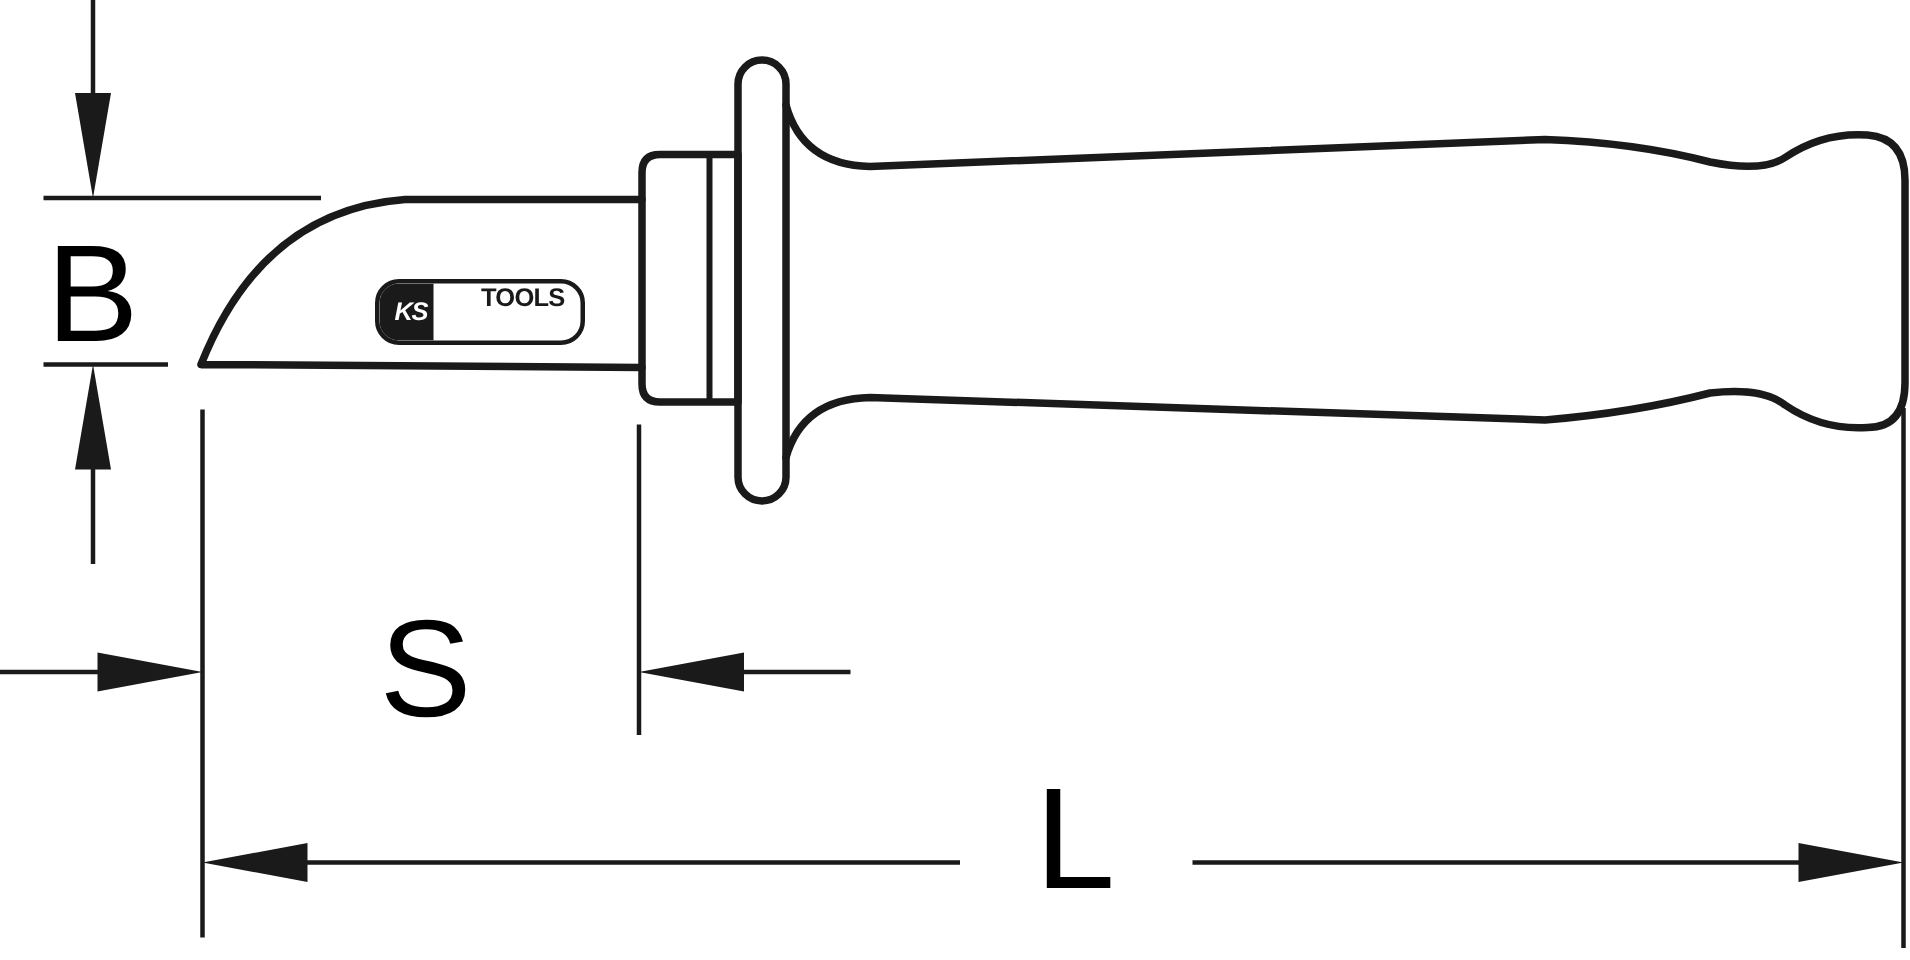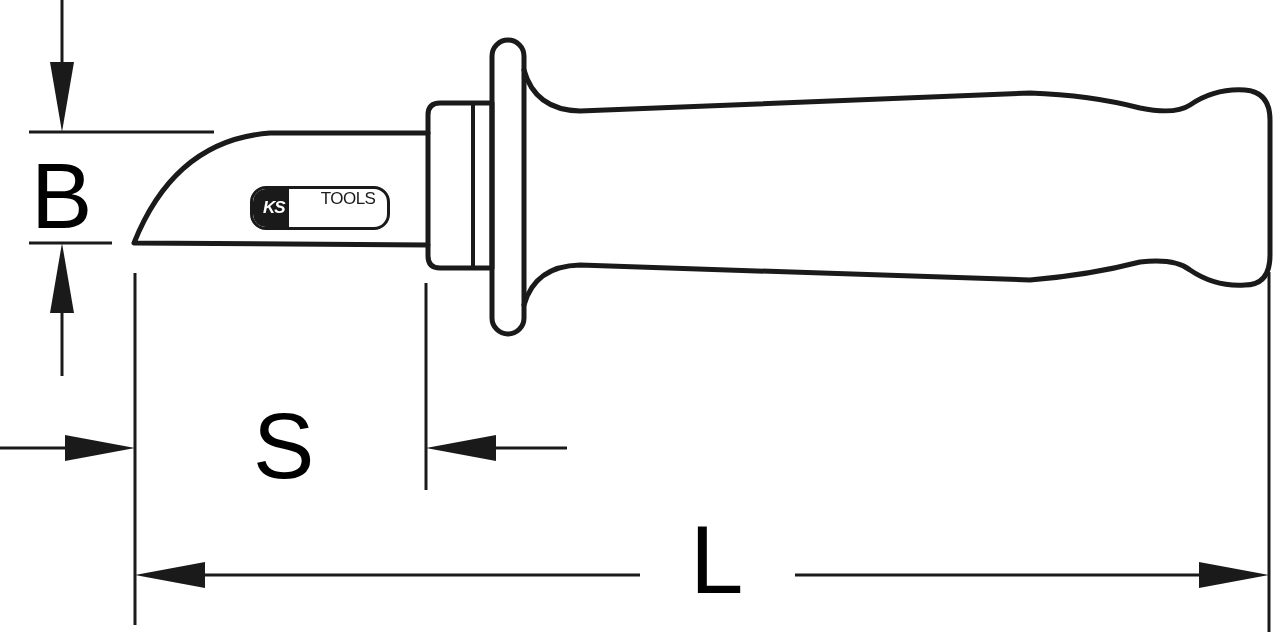--- a/index.html
+++ b/index.html
@@ -1,21 +1,21 @@
 <!DOCTYPE html>
 <html><head>
 <meta charset="utf-8">
 <style>
   html, body { margin: 0; padding: 0; background: #ffffff; }
   body { width: 1273px; height: 640px; overflow: hidden; position: relative; font-family: "Liberation Sans", sans-serif; }
   svg.drawing { position: absolute; left: 0; top: 0; width: 1273px; height: 640px; }
   .dimlabel { position: absolute; font-family: "Liberation Sans", sans-serif; color: #000; line-height: 1; font-size: 96px; background: #fff; }
   .logo { position: absolute; left: 250px; top: 186px; width: 140px; height: 44px; border: 3px solid #1a1a1a; border-radius: 16px; box-sizing: border-box; display: flex; align-items: flex-start; overflow: hidden; background: #fff; gap: 12px; }
   .logo .ks { background: #1a1a1a; color: #fff; font-weight: bold; font-style: italic; font-size: 17px; height: 100%; display: flex; align-items: center; padding: 0 4px 0 10px; border-radius: 12px 0 0 12px; letter-spacing: -1px; }
-  .logo .tools { color: #1a1a1a; font-weight: normal; font-size: 17px; padding-left: 20px; letter-spacing: -0.5px; }
+  .logo .tools { color: #1a1a1a; font-weight: bold; font-size: 17px; padding-left: 20px; letter-spacing: -0.5px; }
   .logo .reg { font-size: 7px; color:#1a1a1a; align-self: flex-start; margin-top: 4px; margin-left: 1px; }
 </style>
 </head>
 <body>
 
 <svg class="drawing" viewBox="0 0 1273 640" xmlns="http://www.w3.org/2000/svg">
   <g fill="none" stroke="#1a1a1a" stroke-width="5" stroke-linejoin="round" stroke-linecap="round">
 
     <path d="M 134 243 Q 175 140 270 133 L 428 133 M 134 243 L 428 245"></path>
 

